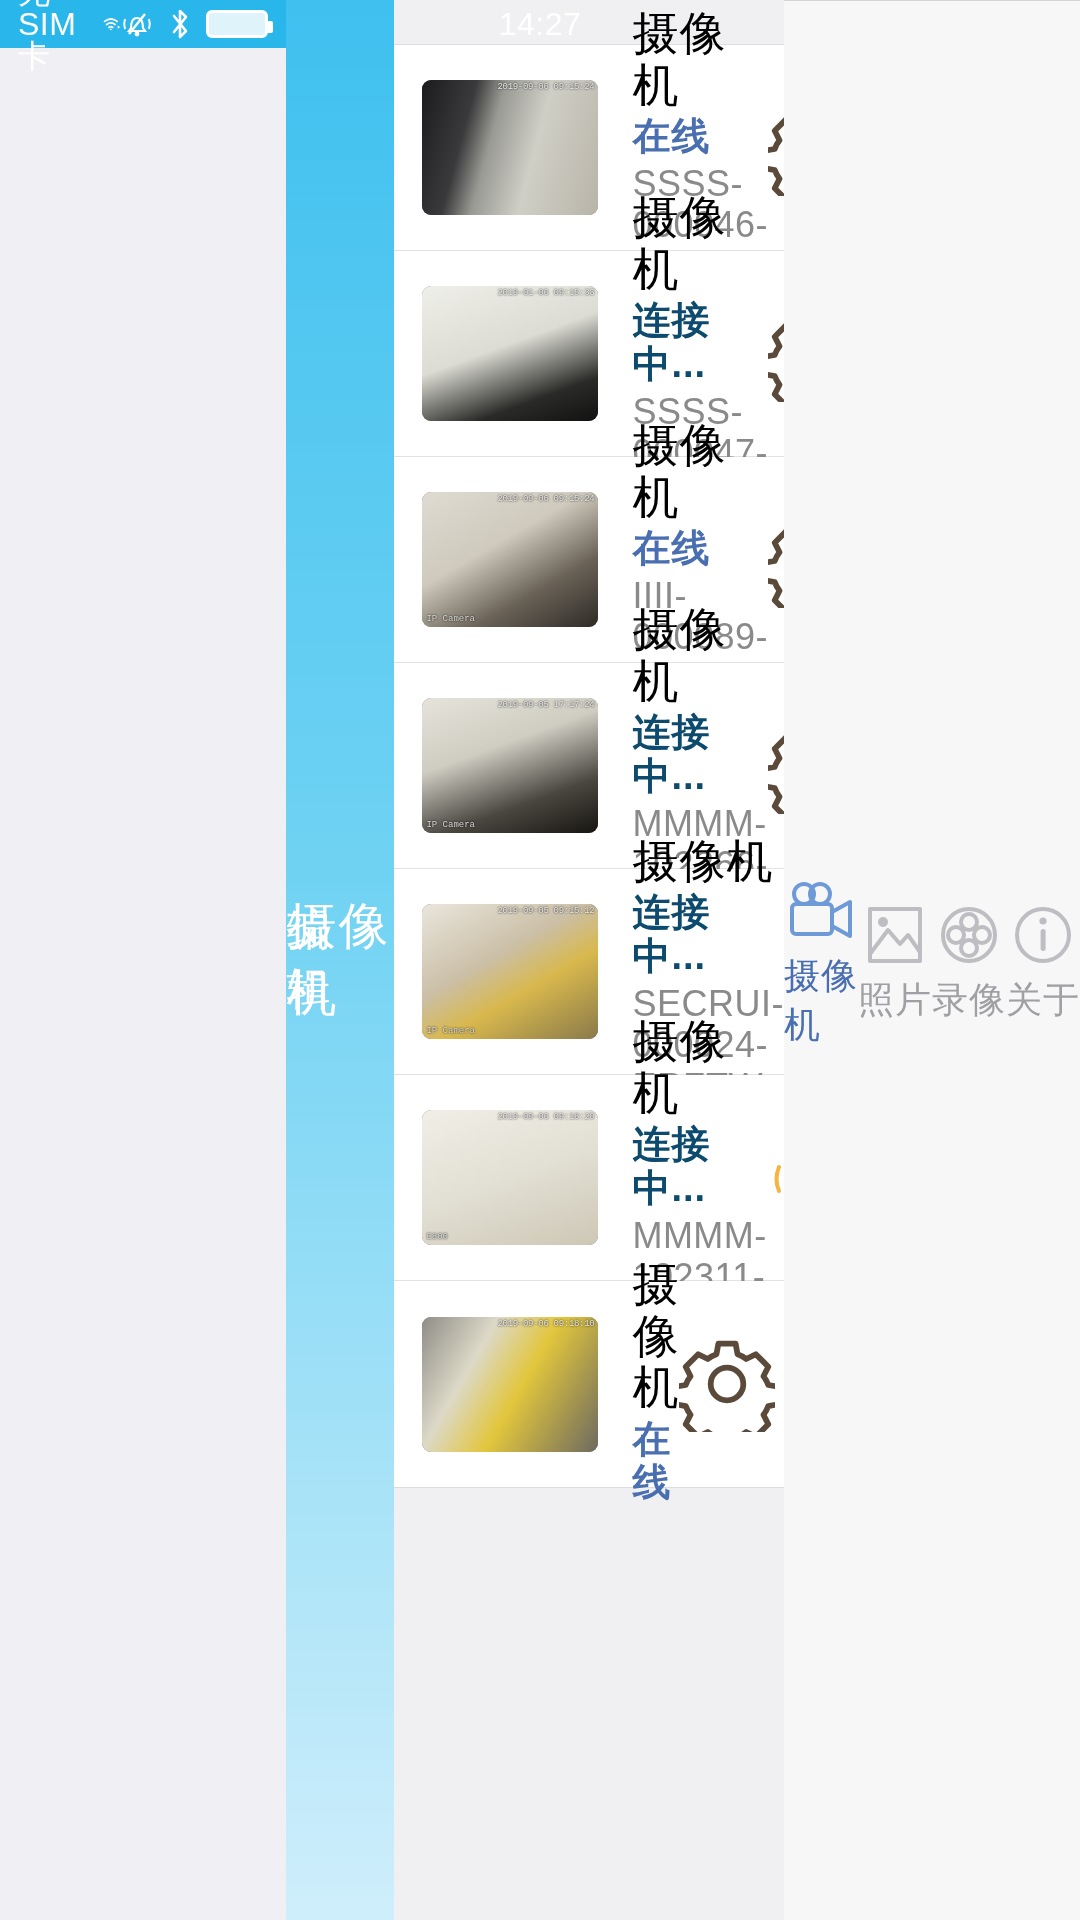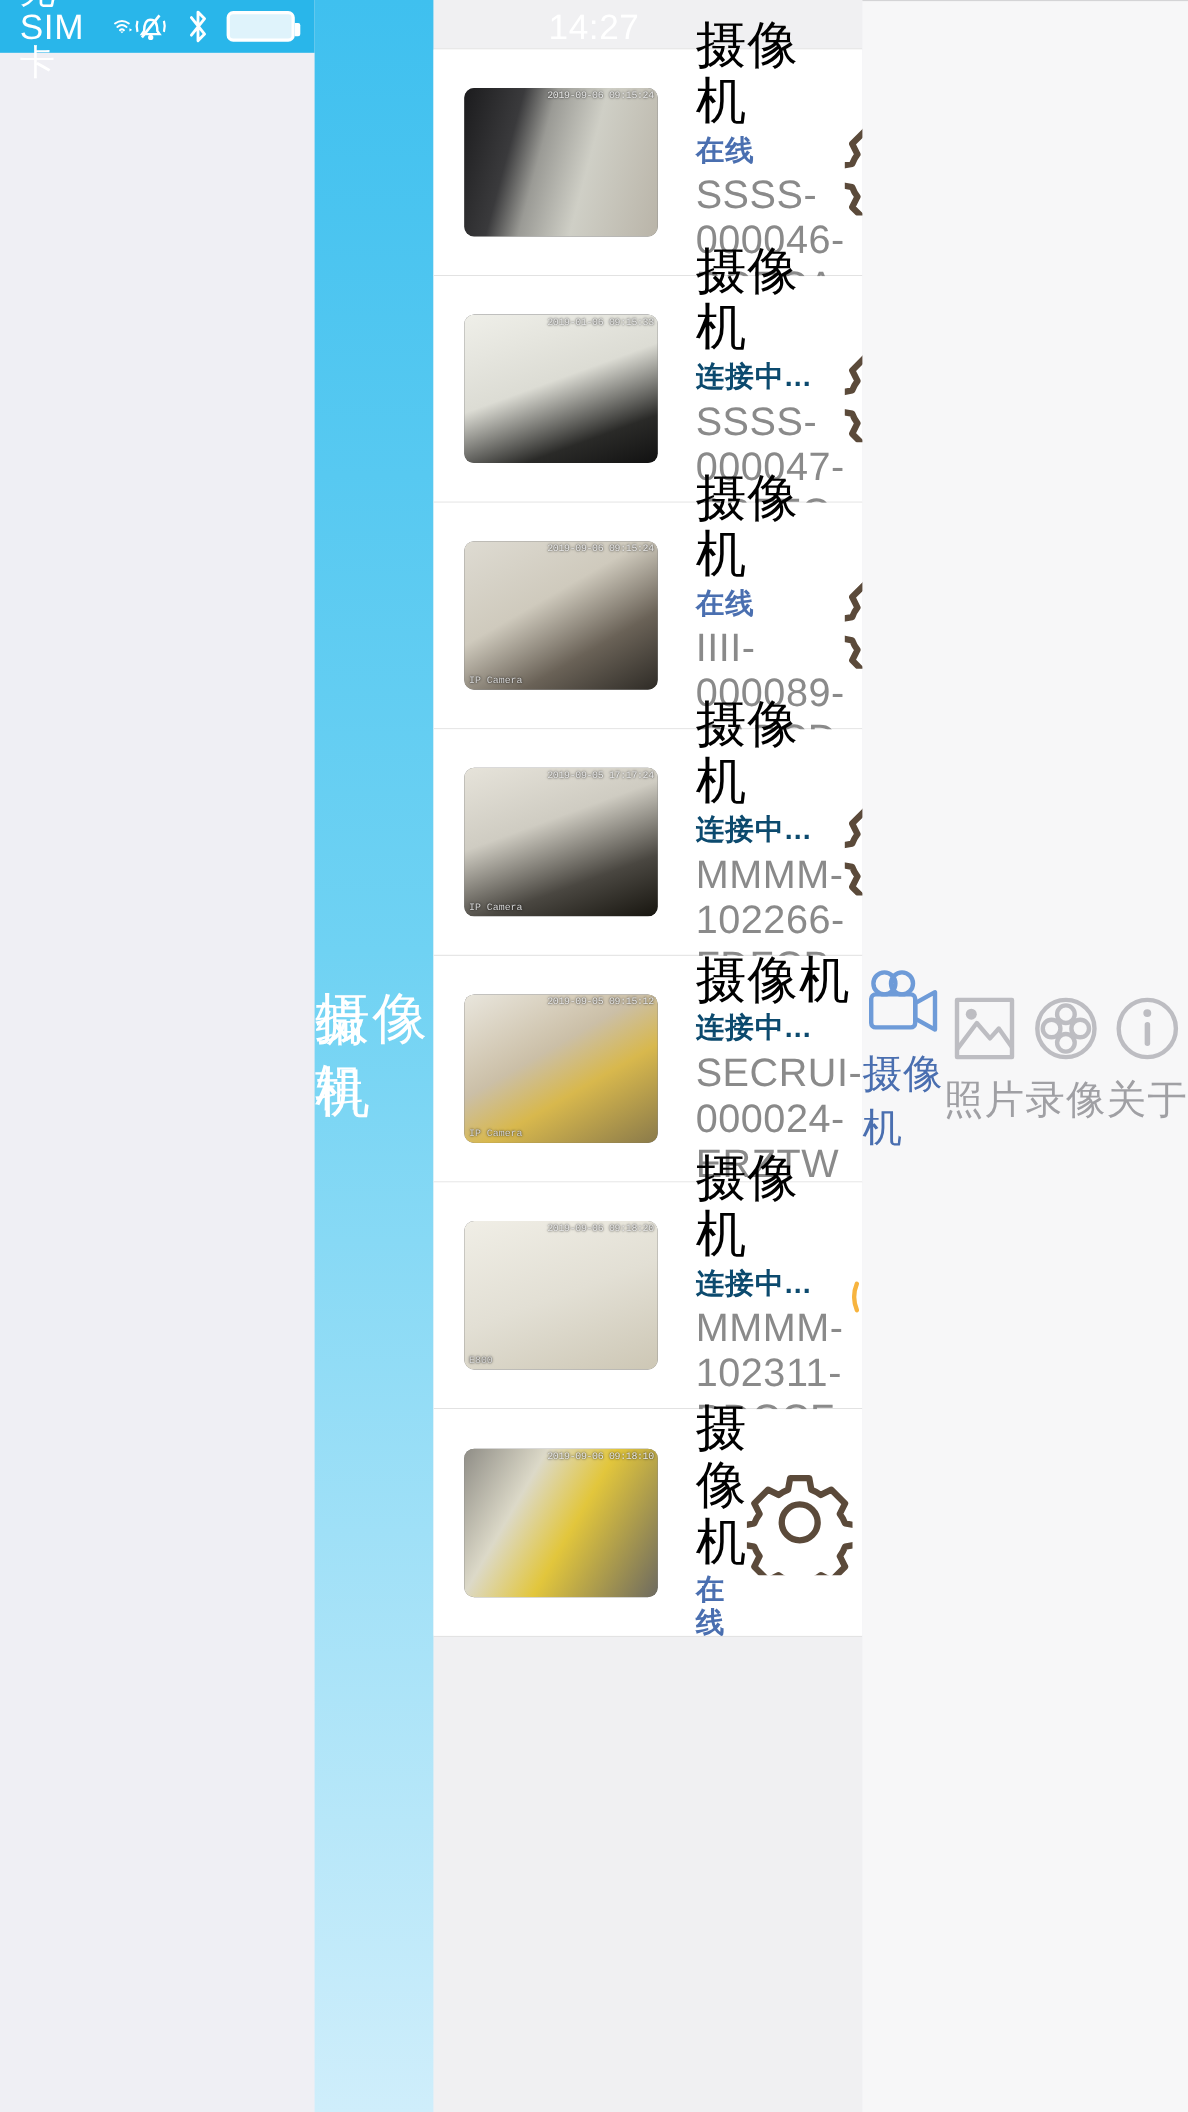--- a/index.html
+++ b/index.html
@@ -89,21 +89,21 @@
     text-shadow:0 0 2px #000;
   }
   .thumb .wm {
     position:absolute; bottom:3px; left:4px; font-size:9px; color:#d8d8d8;
     font-family:"Liberation Mono","DejaVu Sans Mono",monospace;
     text-shadow:0 0 2px #000;
     margin-top:48px;
   }
   .cam-info { flex:1 1 auto; padding-left:34px; display:flex; flex-direction:column; gap:4px; }
   .cam-name { font-size:46px; color:#000000; line-height:1.12; letter-spacing:1px; }
-  .cam-status { font-size:26px; line-height:1.15; letter-spacing:1px; font-weight:bold; }
+  .cam-status { font-size:38px; line-height:1.15; letter-spacing:1px; font-weight:bold; }
   .st-online { color:#4a6fb0; }
   .st-connecting { color:#0c4a6e; }
   .cam-id { font-size:36px; color:#8a8a8a; line-height:1.15; letter-spacing:.5px; }
   .row-icons { display:flex; align-items:center; gap:22px; flex:0 0 auto; padding-right:8px; }
   .bell { width:70px; height:78px; }
   .gear { width:96px; height:96px; }
 
   
   .tabbar {
     flex:0 0 160px; background:#f7f7f8; border-top:1px solid #d4d4d6;

